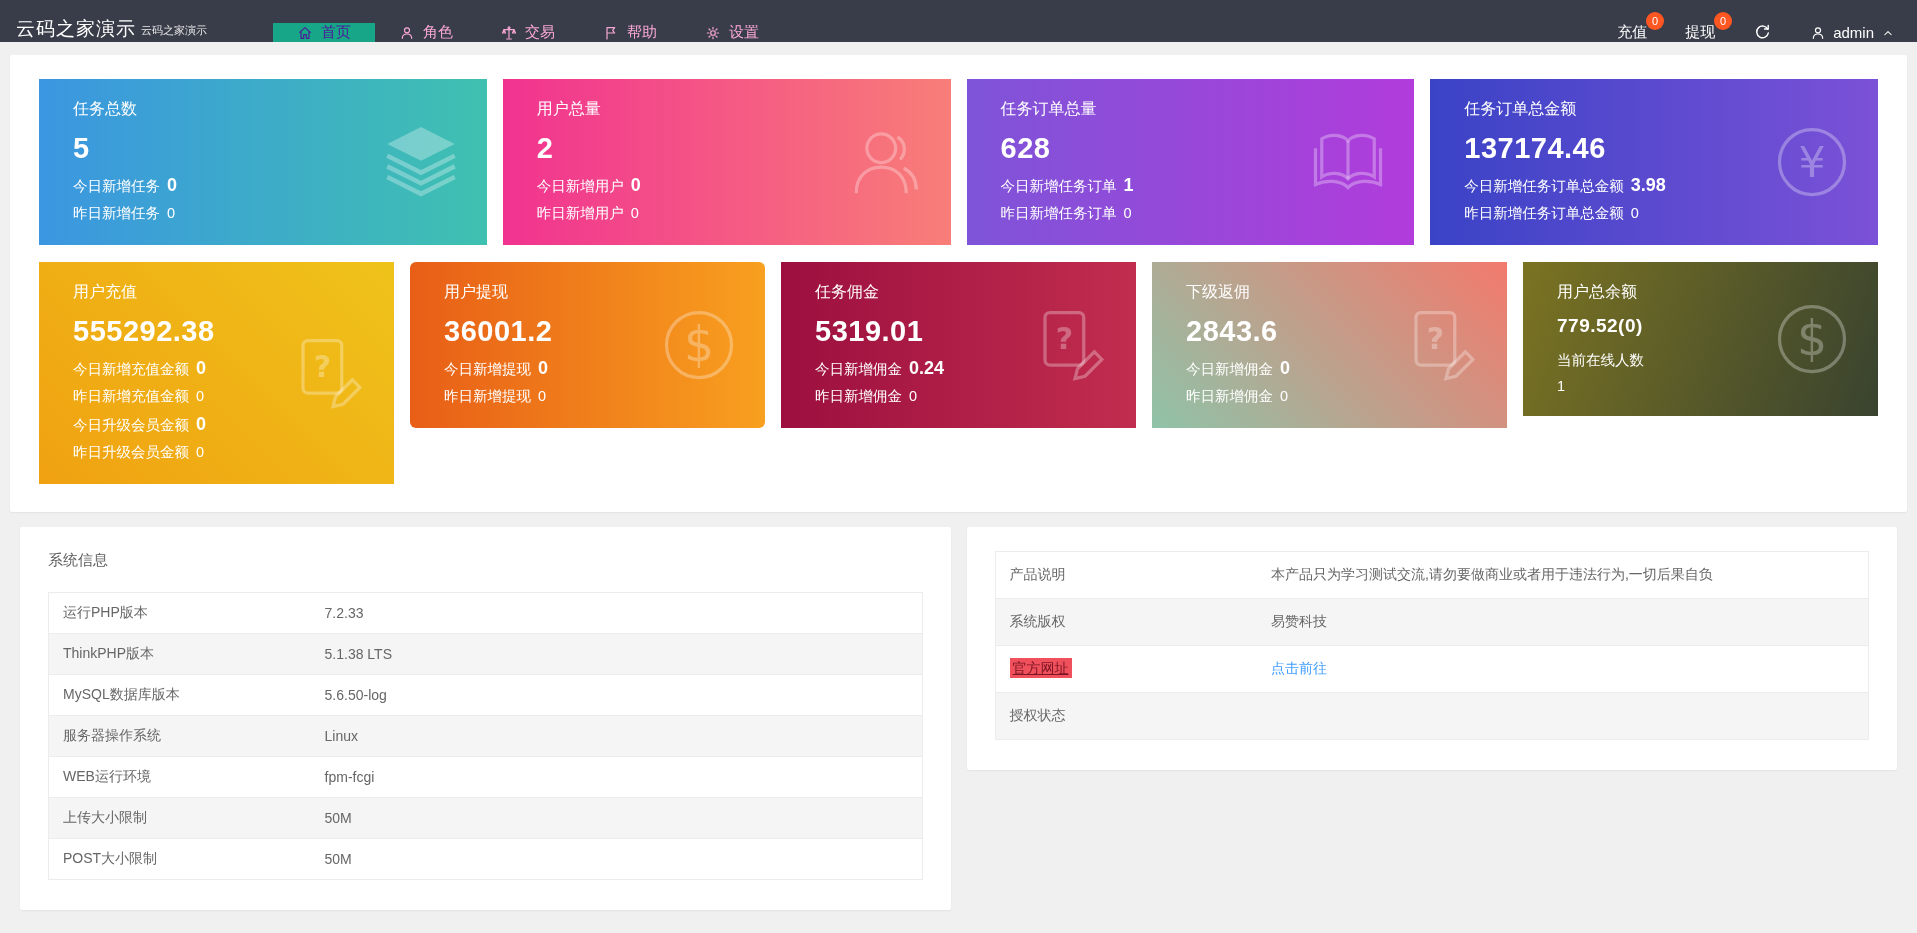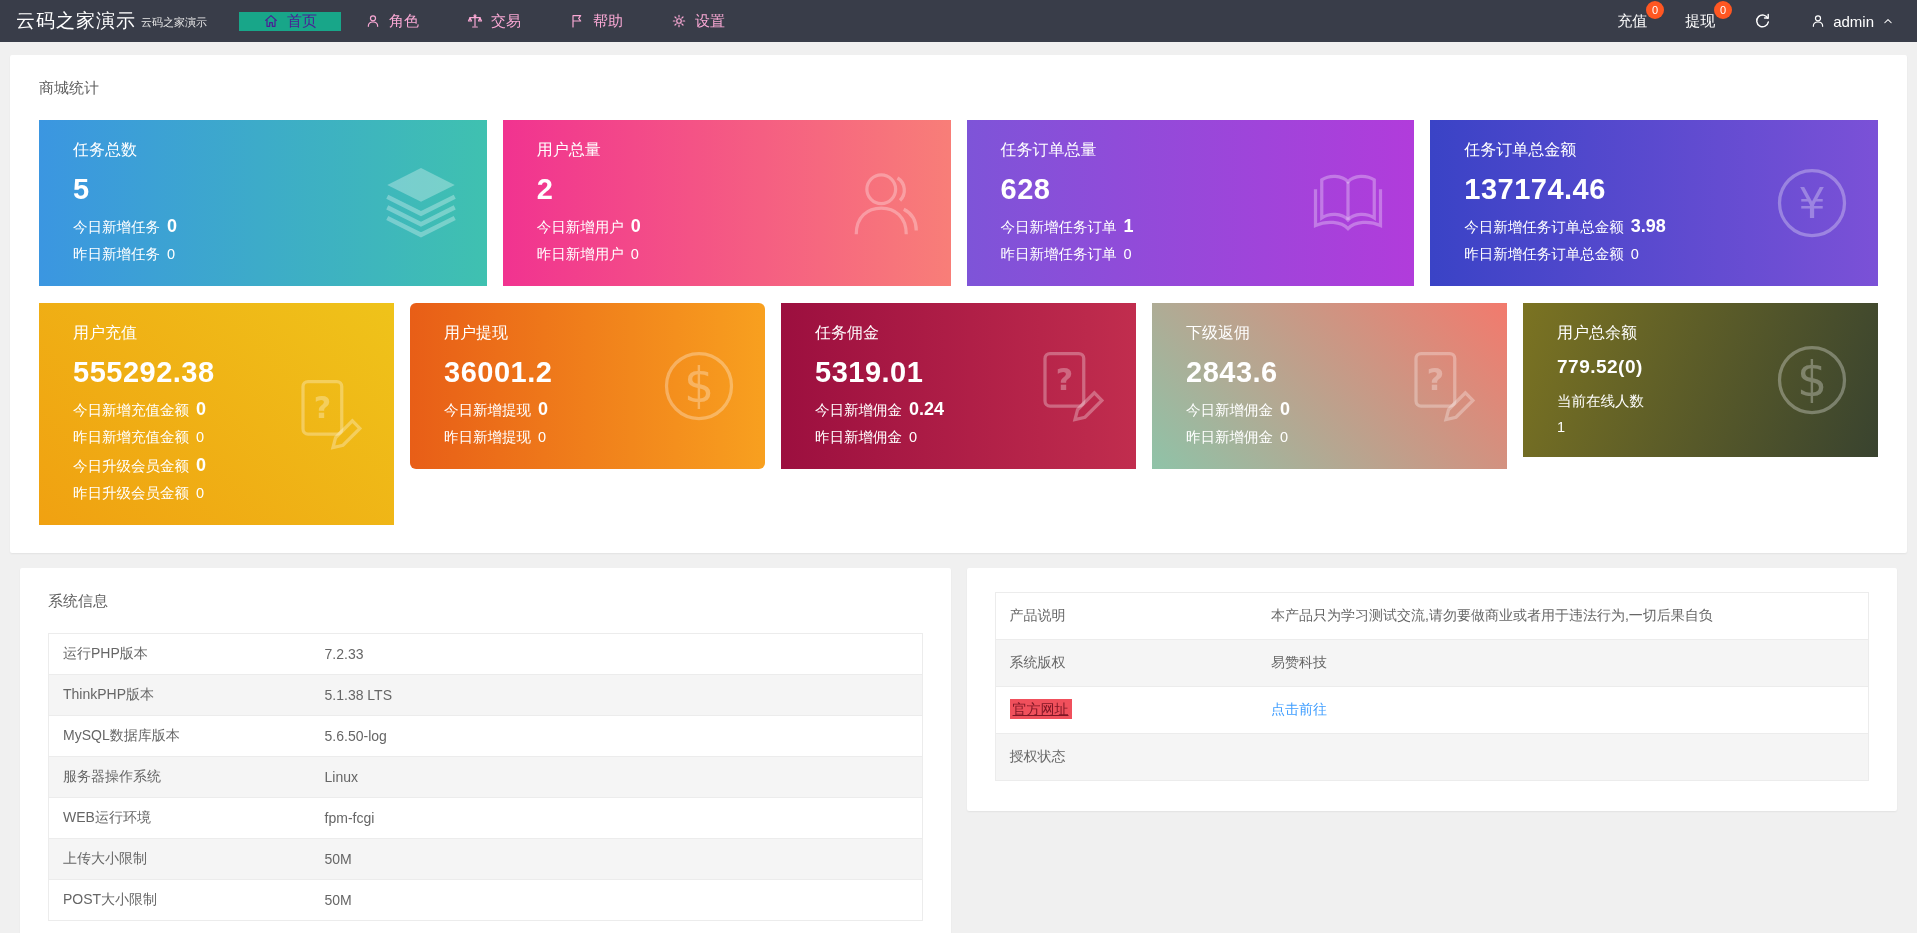--- a/index.html
+++ b/index.html
@@ -5,21 +5,21 @@
   * { margin:0; padding:0; box-sizing:border-box; }
   html,body { width:1917px; height:933px; overflow:hidden; }
   body {
     font-family:"Liberation Sans","DejaVu Sans",sans-serif;
     background:#f0f0f0; color:#666;
   }
   :root{
     --navbar-bg:#393d49; --active:#18a689; --badge:#ff5722; --link:#409eff;
   }
   
-  .navbar{ height:42px; background:var(--navbar-bg); display:flex; align-items:center; color:#fff; }
+  .navbar{ height:42px; background:var(--navbar-bg); display:flex; align-items:flex-end; color:#fff;gap:34px; }
   .logo{ display:flex; align-items:center; padding:0 6px 0 16px; cursor:pointer; }
   .logo-main{ font-size:19px; letter-spacing:1px; }
   .logo-sup{ font-size:11px; color:#e8e8e8; margin-left:5px; align-self:flex-start; margin-top:7px; }
   .nav-menu{ display:flex; margin-left:26px; }
   .nav-item{ display:flex; align-items:center; gap:8px; padding:0 24px; font-size:15px; color:#f9a8d4; cursor:pointer; }
   .nav-item svg{ width:16px; height:16px; }
   .nav-item.active{ background:var(--active); color:#4c1d95; }
   .nav-right{ margin-left:auto; display:flex; align-items:center; padding-right:22px; gap:38px; font-size:15px; }
   .nav-money{ position:relative; cursor:pointer; }
   .badge{ position:absolute; top:-11px; right:-17px; background:var(--badge); color:#fff;
@@ -140,21 +140,20 @@
           <svg viewBox="0 0 24 24">
             <path fill="none" stroke="currentColor" stroke-width="1.8" stroke-linecap="round" stroke-linejoin="round" d="M6.5 15 L12 9.5 L17.5 15"></path>
           </svg>
         </span>
     </span>
   </div>
 </div>
 
 <div class="content">
   <div class="panel stats-panel">
-    <h3 class="panel-title">商城统计</h3>
     <div class="cards-row" id="cards-row-0">
         <div class="stat-card" style="background: linear-gradient(90deg, rgb(59, 150, 225), rgb(63, 193, 176));">
           <div class="card-title">任务总数</div>
           <div class="card-value">5</div>
           <div class="card-line">
             <span>今日新增任务</span>
             <span class="line-value bold">0</span>
           </div>
           <div class="card-line">
             <span>昨日新增任务</span>

